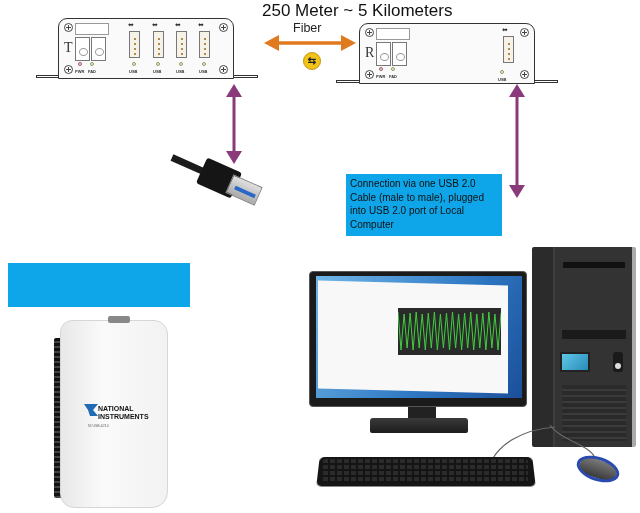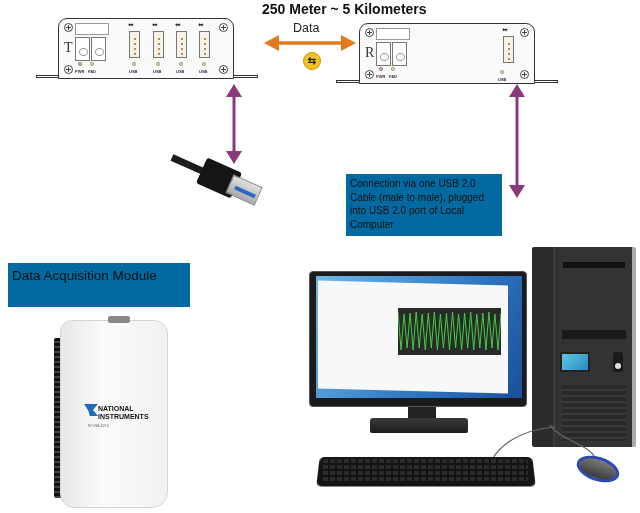--- a/index.html
+++ b/index.html
@@ -1,21 +1,21 @@
 <!DOCTYPE html>
 <html><head>
 <meta charset="utf-8">
 <style>
   * { box-sizing: border-box; margin: 0; padding: 0; }
   html, body { width: 640px; height: 513px; background: #ffffff; overflow: hidden; }
   body { position: relative; font-family: "Liberation Sans", sans-serif; color: #1a1a1a; }
   .abs { position: absolute; }
 
   
-  .distance-label { left: 262px; top: 1px; font-size: 14px; font-weight: bold; color: #111; }
+  .distance-label { left: 262px; top: 1px; font-size: 17px; font-weight: normal; color: #111; }
   .fiber-label { left: 293px; top: 21px; font-size: 12.5px; color: #222; }
 
   
   .converter { background: #fafafa; border: 1.5px solid #333; border-radius: 9px 9px 0 0; }
   .flange { height: 3px; background: #fff; border: 1.5px solid #333; }
   .screw { width: 9px; height: 9px; border: 1px solid #444; border-radius: 50%; background: #fff; }
   .screw::after { content: ""; position: absolute; left: 1px; top: 3px; width: 5px; height: 1px; background: #444; }
   .screw::before { content: ""; position: absolute; left: 3px; top: 1px; width: 1px; height: 5px; background: #444; }
   .letter { font-family: "Liberation Serif", serif; font-size: 14px; color: #333; }
   .sfp { width: 15px; height: 24px; border: 1px solid #777; background: #fff; }
@@ -25,21 +25,21 @@
   .usbport span { position: absolute; left: 4px; width: 2px; height: 2px; background: #b08c4a; }
   .usb-glyph { font-size: 7px; color: #333; }
   .led { width: 4px; height: 4px; border-radius: 50%; border: 1px solid #8a9b60; background: #eef2d0; }
   .led.red { border-color: #9a6060; background: #f2d8d8; }
   .tiny { font-size: 4px; color: #333; font-weight: bold; }
 
   
   .fiber-badge { left: 303px; top: 52px; width: 18px; height: 18px; border-radius: 50%; background: #f0c419; border: 1px solid #c89510; color: #222; font-size: 10px; text-align: center; line-height: 16px; font-weight: bold; }
 
   
-  .callout { background: #0369a1; color: #111; }
+  .callout { background: #0ea5e9; color: #111; }
   .conn-callout { left: 346px; top: 174px; width: 156px; height: 62px; padding: 3px 4px; font-size: 10px; line-height: 13.5px; }
   .daq-callout { left: 8px; top: 263px; width: 182px; height: 44px; padding: 3px 4px; font-size: 13.5px; line-height: 19px; }
 
   
   .cable { background: #1c1c1c; }
   .plug-body { background: #151515; border-radius: 3px; }
   .plug-metal { background: linear-gradient(#e0e0e0, #aaaaaa); border: 1px solid #888; }
   .plug-blue { background: #2a68c8; }
 
   
@@ -69,21 +69,21 @@
 
   
   .keyboard { left: 318px; top: 456px; width: 216px; height: 31px; background: #151515; border-radius: 5px; transform: perspective(300px) rotateX(18deg); }
   .keys { left: 323px; top: 459px; width: 205px; height: 24px; background-image: repeating-linear-gradient(90deg, #2d2d2d 0 5px, #151515 5px 7px), repeating-linear-gradient(#2d2d2d 0 4px, #151515 4px 6px); background-blend-mode: darken; border-radius: 3px; opacity: .95; }
   .mouse { left: 576px; top: 457px; width: 44px; height: 24px; background: linear-gradient(#7a7a7a, #3a3a3a); border: 3px solid #2a4ab0; border-radius: 50%; transform: rotate(18deg); }
 </style>
 </head>
 <body>
 
 <div class="abs distance-label">250 Meter ~ 5 Kilometers</div>
-<div class="abs fiber-label">Data</div>
+<div class="abs fiber-label">Fiber</div>
 
 <svg class="abs" style="left:264px;top:33px;width:92px;height:20px">
   <line x1="12" y1="10" x2="80" y2="10" stroke="#e07a1e" stroke-width="3.5"></line>
   <polygon points="0,10 15,2 15,18" fill="#e07a1e"></polygon>
   <polygon points="92,10 77,2 77,18" fill="#e07a1e"></polygon>
 </svg>
 <div class="abs fiber-badge">⇆</div>
 
 <div class="abs" style="left:36px;top:75px;width:222px;height:4px">
   <div class="abs flange" style="left:0;top:0;width:222px"></div>
@@ -191,21 +191,20 @@
 <div class="abs" style="left:172px;top:150px;width:100px;height:70px">
   <div class="abs cable" style="left:0;top:4px;width:36px;height:7px;transform:rotate(24deg);transform-origin:left"></div>
   <div class="abs plug-body" style="left:28px;top:14px;width:38px;height:28px;transform:rotate(24deg)"></div>
   <div class="abs plug-metal" style="left:56px;top:30px;width:32px;height:20px;transform:rotate(24deg)"></div>
   <div class="abs plug-blue" style="left:62px;top:40px;width:22px;height:4px;transform:rotate(24deg)"></div>
 </div>
 
 <div class="abs callout conn-callout">Connection via one USB 2.0 Cable (male to male), plugged into USB 2.0 port of Local Computer</div>
 
 <div class="abs callout daq-callout">
-  <div>Data Acquisition Module</div>
 </div>
 
 <div class="abs daq-terminals"></div>
 <div class="abs daq-body"></div>
 <div class="abs daq-port"></div>
 <svg class="abs ni-logo" viewBox="0 0 14 12">
   <polygon points="0,0 14,0 9,6 14,12 6,12 4,6" fill="#1f6bb5"></polygon>
 </svg>
 <div class="abs ni-text">
   <div>NATIONAL</div>

